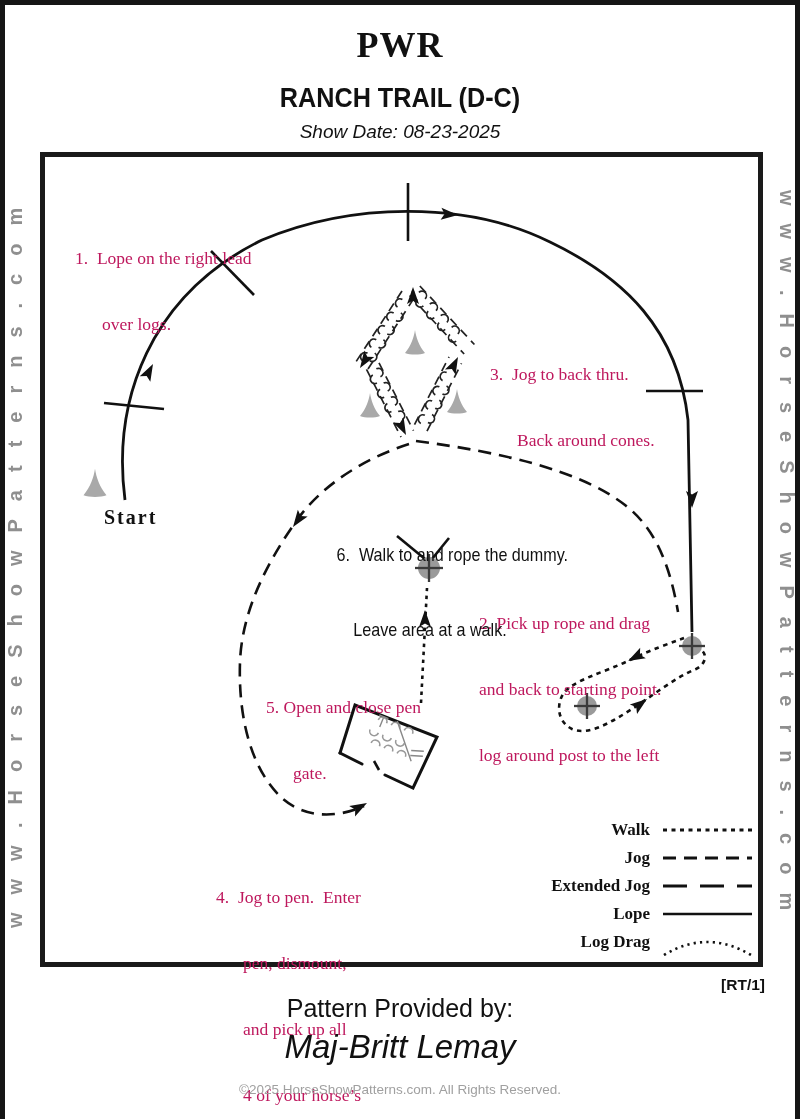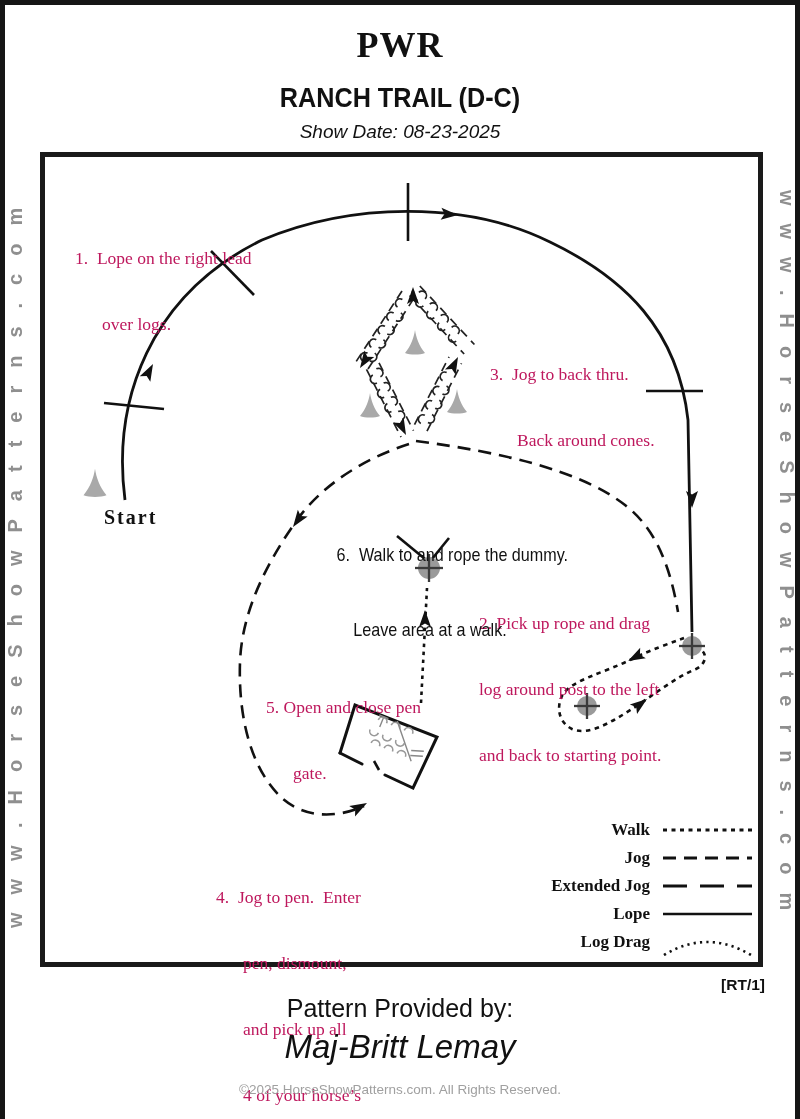--- a/index.html
+++ b/index.html
@@ -184,22 +184,22 @@
     </g>
   </svg>
 
   <div class="instr" style="left:75px;top:203px;">
     <div>1.  Lope on the right lead</div>
     <div class="cont">over logs.</div>
   </div>
 
   <div class="instr" style="left:479px;top:568px;">
     <div>2. Pick up rope and drag</div>
+    <div>and back to starting point.</div>
     <div>log around post to the left</div>
-    <div>and back to starting point.</div>
   </div>
 
   <div class="instr" style="left:490px;top:319px;">
     <div>3.  Jog to back thru.</div>
     <div class="cont">Back around cones.</div>
   </div>
 
   <div class="instr" style="left:216px;top:842px;">
     <div>4.  Jog to pen.  Enter</div>
     <div class="cont">pen, dismount,</div>

